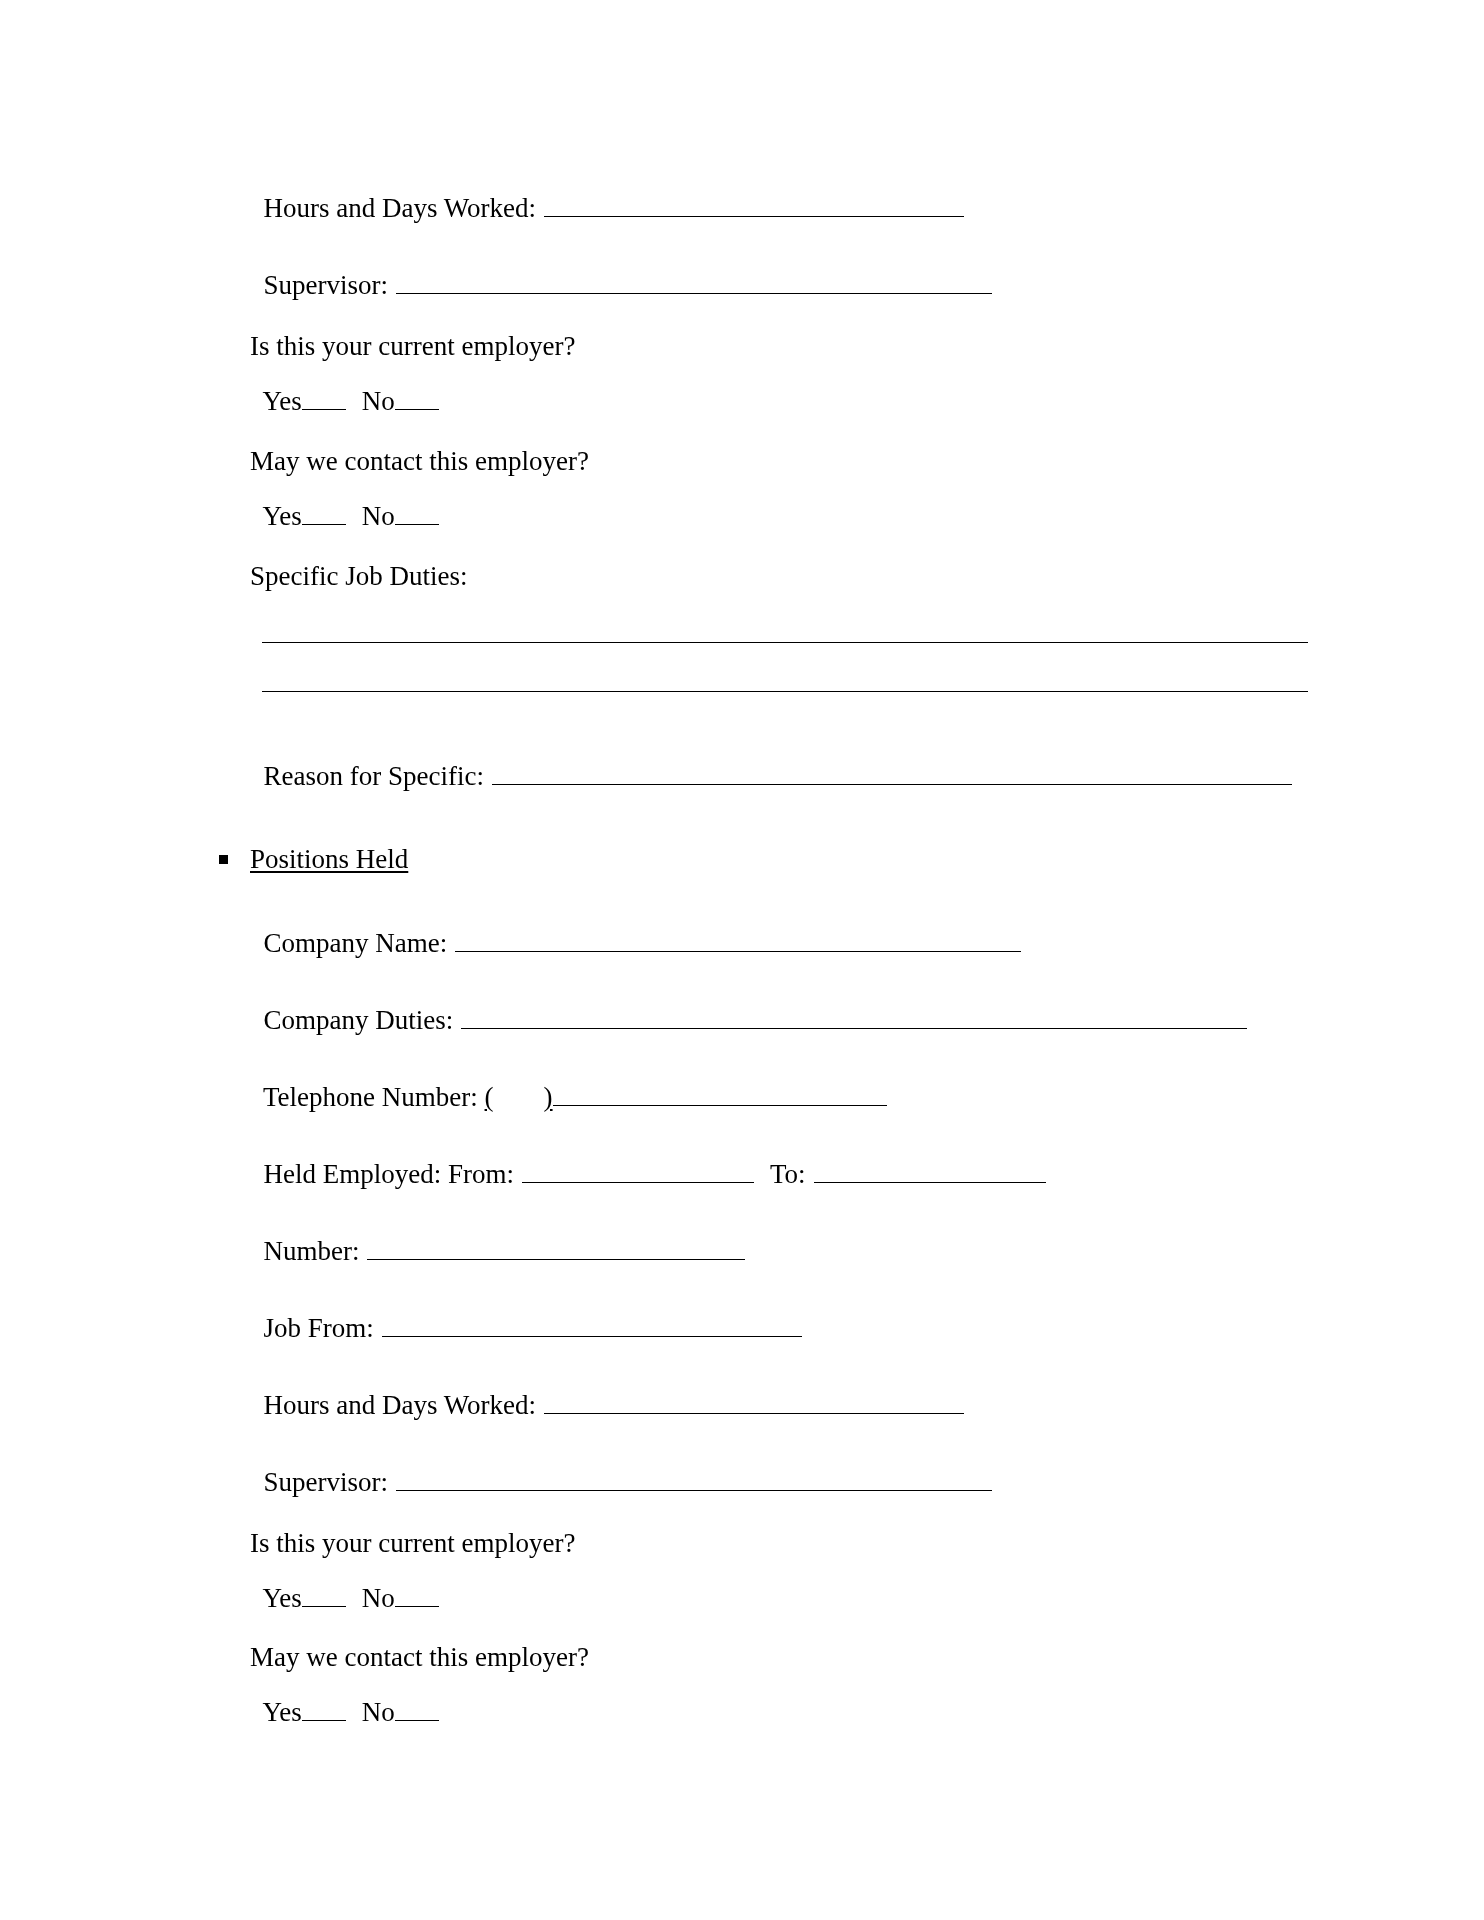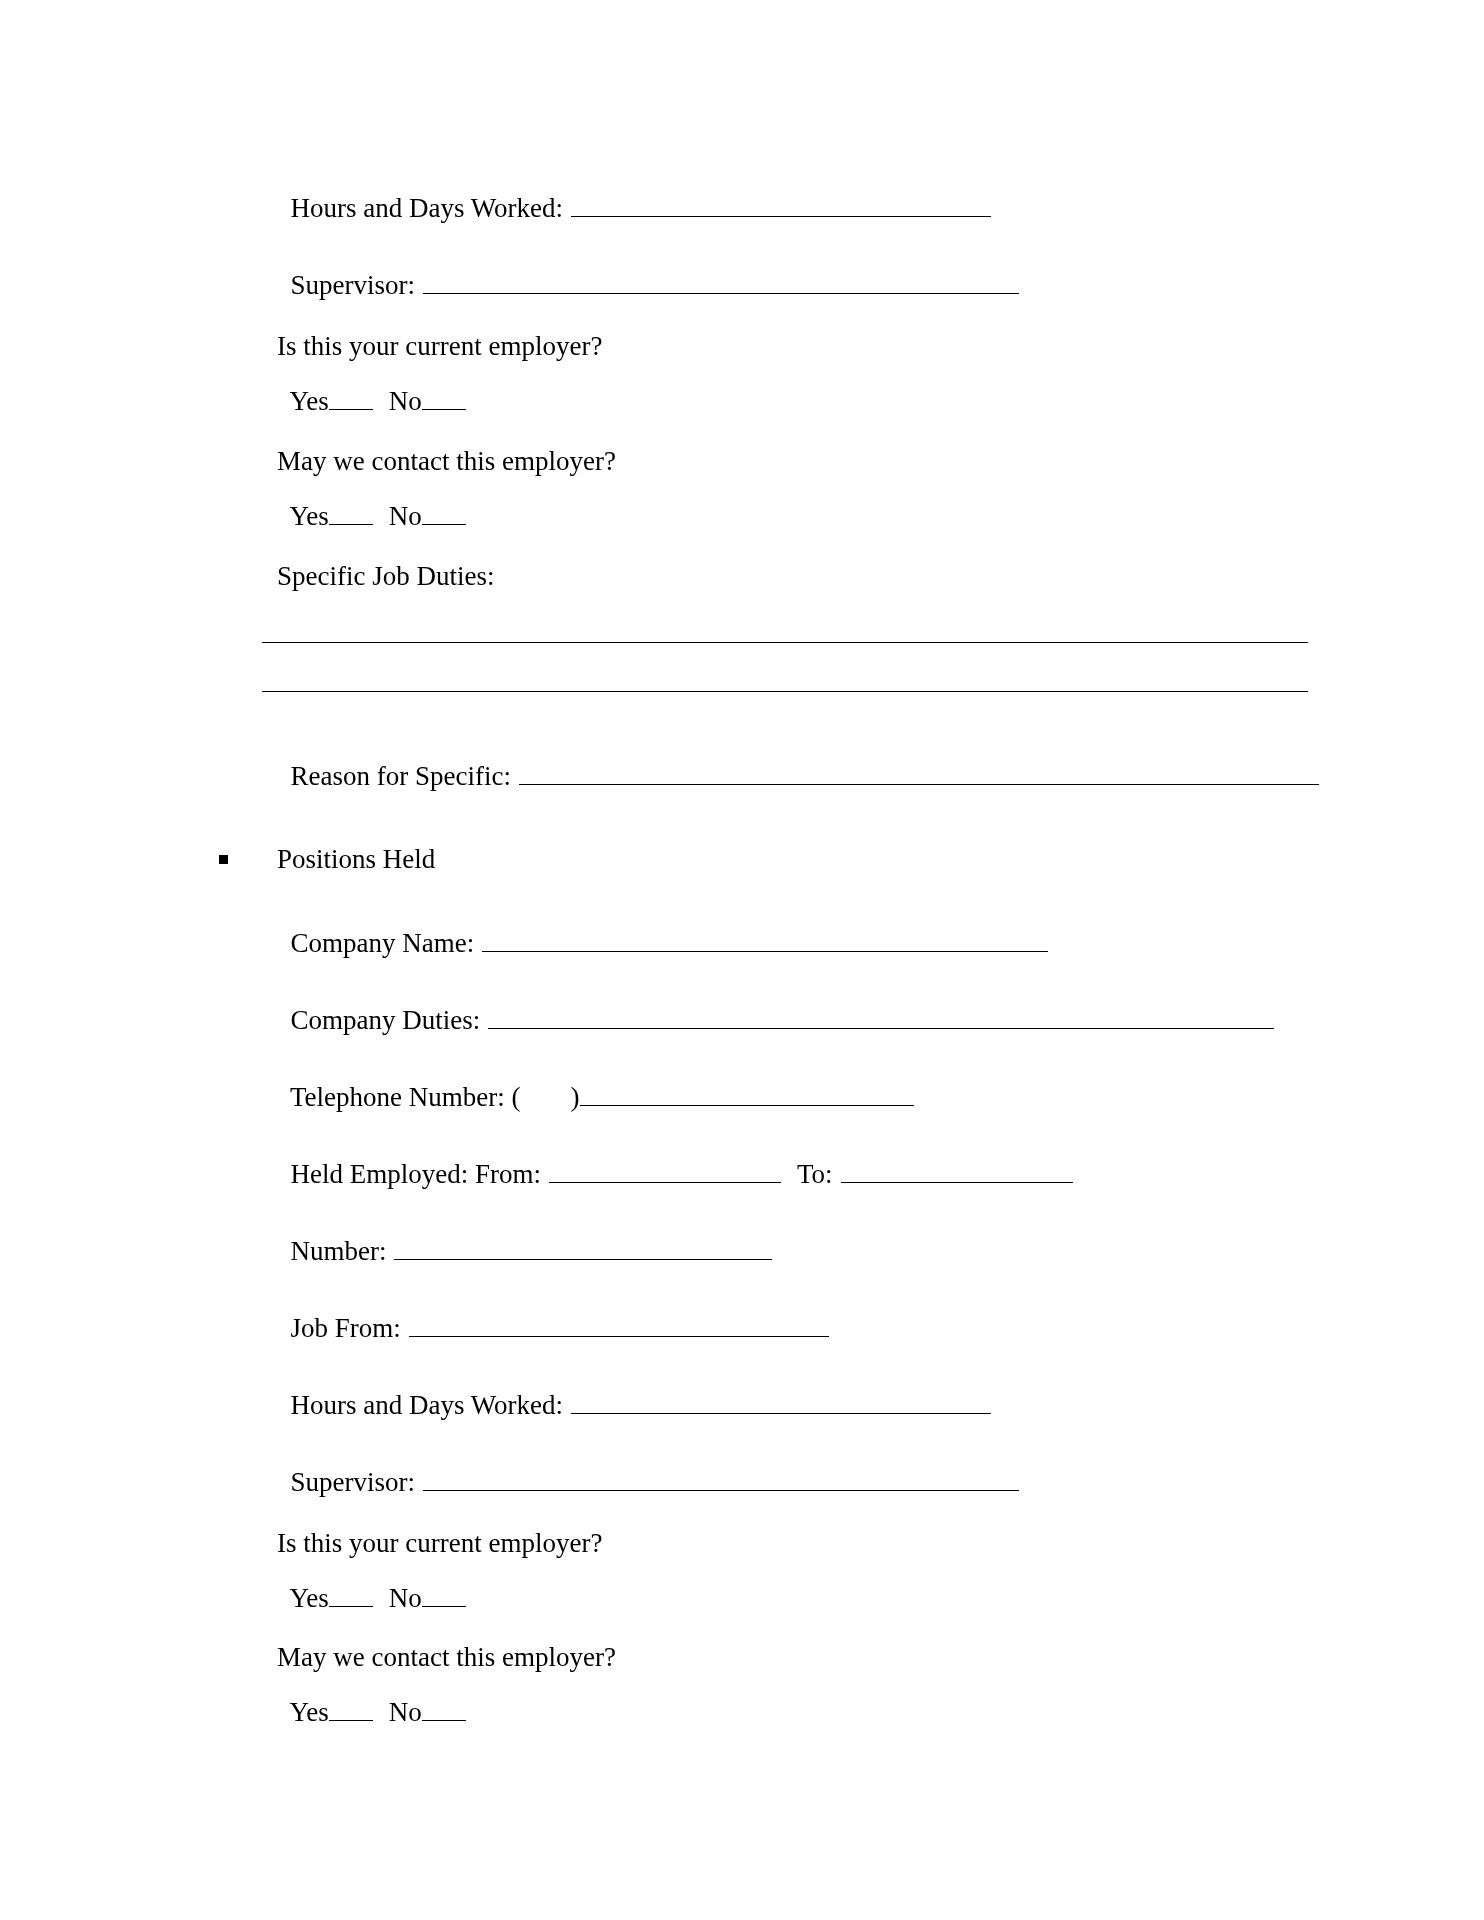--- a/index.html
+++ b/index.html
@@ -1,23 +1,23 @@
 <!DOCTYPE html>
 <html><head>
 <meta charset="utf-8">
 <style>
   html, body { margin:0; padding:0; background:#ffffff; }
   body { width:1484px; height:1920px; position:relative; overflow:hidden;
          font-family:"Liberation Serif", serif; color:#000; font-size:27px; }
-  .ln { position:absolute; left:277px; white-space:pre; line-height:32px; transform:translateY(-50%);text-align:center; }
+  .ln { position:absolute; left:250px; white-space:pre; line-height:32px; transform:translateY(-50%);text-align:center; }
   .blank { display:inline-block; border-bottom:1.6px solid #000; height:24px; vertical-align:baseline; margin-left:8px; }
   .yn-blank { display:inline-block; border-bottom:1.6px solid #000; width:44px; height:24px; vertical-align:baseline; }
   .full { position:absolute; left:262px; width:1046px; border-bottom:1.6px solid #000; height:0; }
   .bullet { position:absolute; left:219px; width:9px; height:9px; background:#000; }
-  .u { text-underline-offset:3px; }
+  .u { text-decoration:underline; text-underline-offset:3px; }
   .gap { display:inline-block; width:16px; }
 </style>
 </head>
 <body>
 
 <div class="ln" style="top:192px">
   <span>Hours and Days Worked:</span><span class="blank" style="width:420px"></span>
 </div>
 <div class="ln" style="top:269px">
   <span>Supervisor:</span><span class="blank" style="width:596px"></span>

